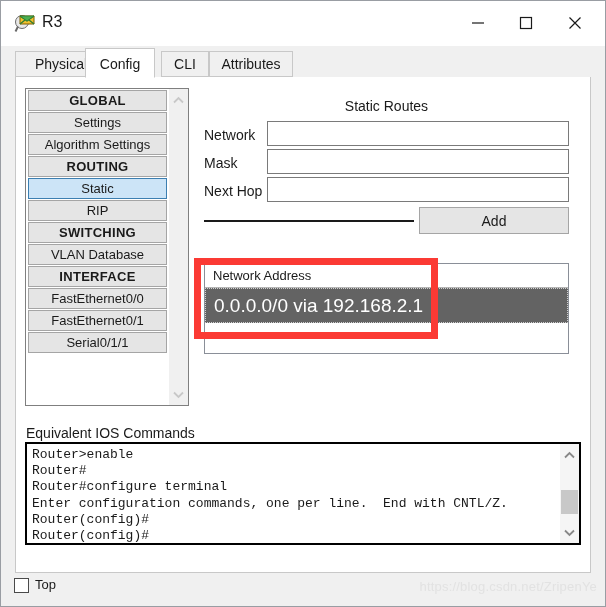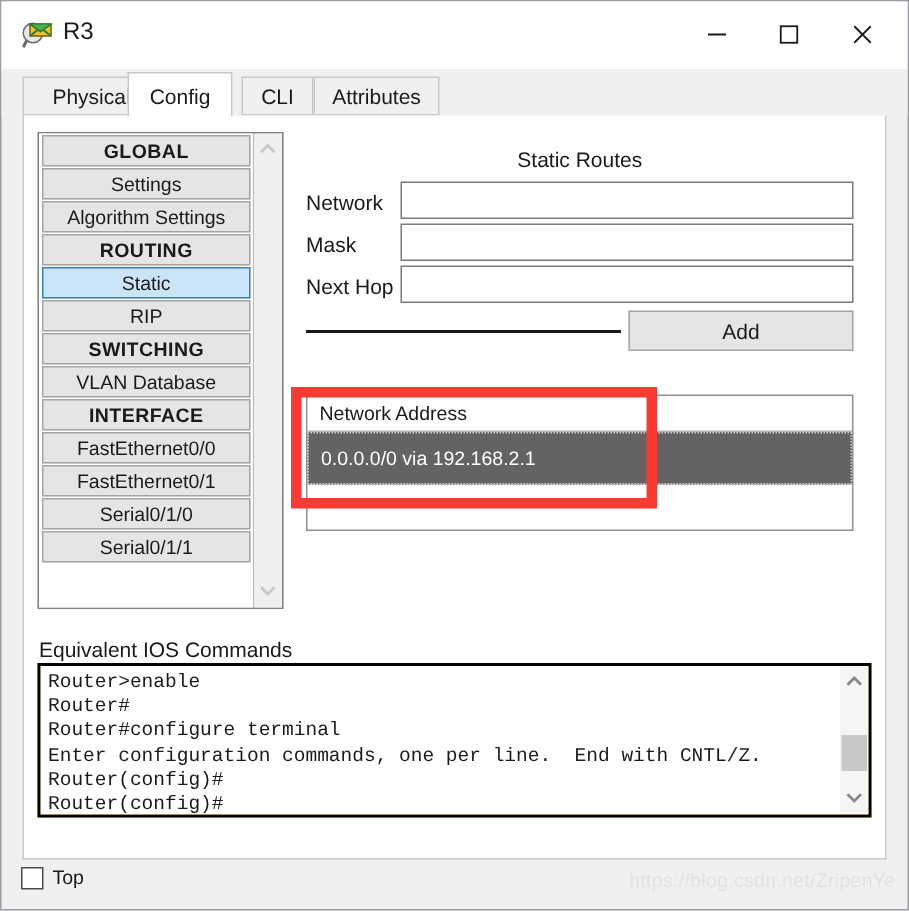--- a/index.html
+++ b/index.html
@@ -195,21 +195,21 @@
     color: #1a1a1a;
     border-bottom: 1px solid #b4b4b4;
     background: #ffffff;
     box-sizing: border-box;
   }
   #route-row {
     position: relative;
     height: 35px;
     line-height: 33px;
     padding-left: 8px;
-    font-size: 13px;
+    font-size: 19px;
     color: #ffffff;
     background: #636363;
     border: 1px dotted #d0d0d0;
     box-sizing: border-box;
     cursor: default;
   }
   
   #red-box {
     position: absolute;
     left: 193px; top: 257px;
@@ -325,21 +325,20 @@
       <div class="side-item">Settings</div>
       <div class="side-item">Algorithm Settings</div>
       <div class="side-item header">ROUTING</div>
       <div class="side-item selected">Static</div>
       <div class="side-item">RIP</div>
       <div class="side-item header">SWITCHING</div>
       <div class="side-item">VLAN Database</div>
       <div class="side-item header">INTERFACE</div>
       <div class="side-item">FastEthernet0/0</div>
       <div class="side-item">FastEthernet0/1</div>
-      <div class="side-item">Serial0/1/0</div>
       <div class="side-item">Serial0/1/1</div>
     </div>
     <div id="sidebar-scroll">
       <div class="sb-arrow up">
         <svg width="13" height="9" viewBox="0 0 13 9">
             <path d="M2 6.5 L6.5 2 L11 6.5" fill="none" stroke="#c8c8c8" stroke-width="1.8"></path>
           </svg>
       </div>
       <div class="sb-arrow down">
         <svg width="13" height="9" viewBox="0 0 13 9">

